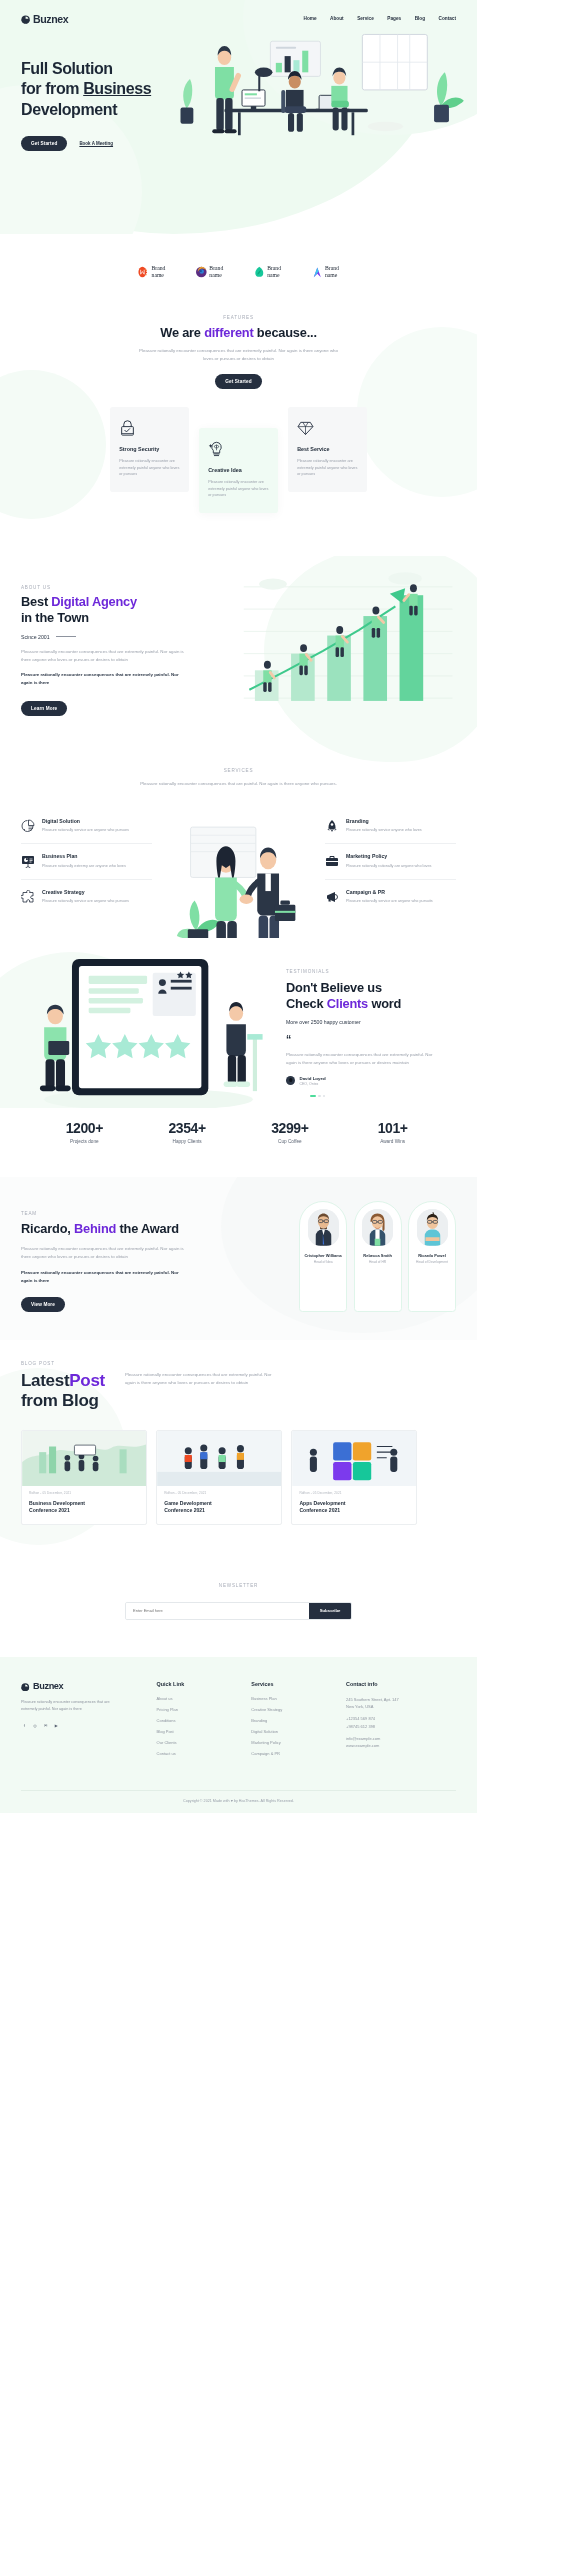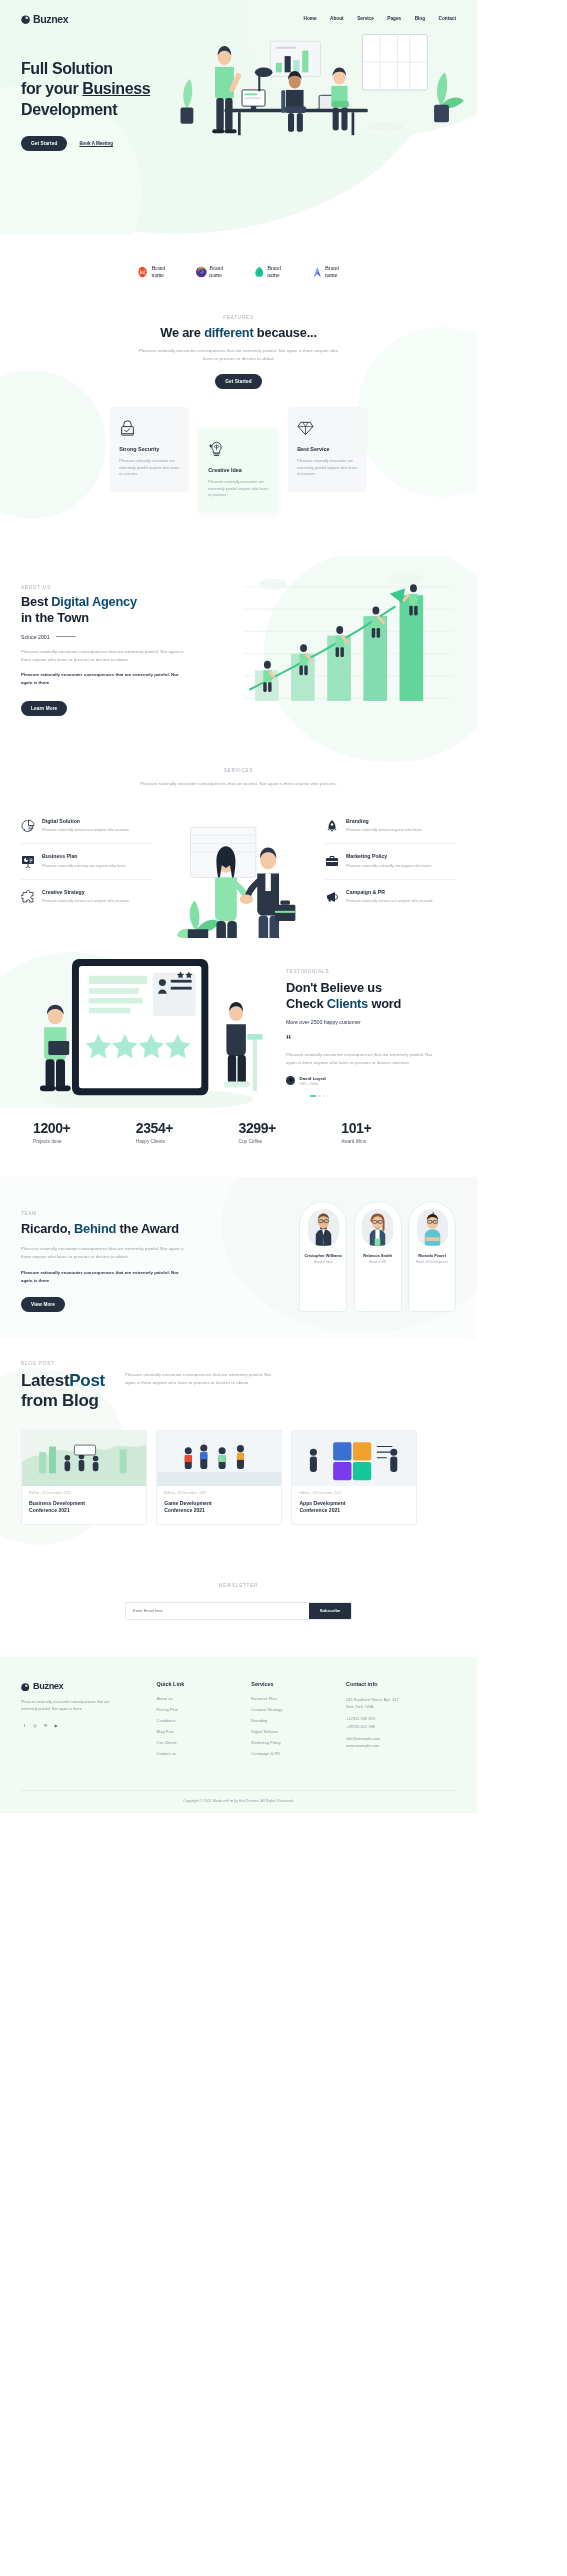--- a/index.html
+++ b/index.html
@@ -7,21 +7,21 @@
   body{
     font-family:"Liberation Sans",sans-serif;
     background:#ffffff;color:#252f3f;
     width:568px;height:2576px;overflow:hidden;position:relative;
   }
   .wrap{width:477px;position:relative}
 
   
   .sec-label{font-size:4.6px;letter-spacing:0.8px;color:#a8adb8;text-transform:uppercase;font-weight:400}
   .h2{font-size:12.8px;font-weight:700;color:#16202e;line-height:1.22;letter-spacing:-0.2px}
-  .accent{color:#0c4a6e}
+  .accent{color:#6d28d9}
   .body-txt{font-size:4.4px;line-height:1.85;color:#9aa0ab;font-weight:400}
   .btn-dark{
     display:inline-block;background:#252f3f;color:#fff;border-radius:28px;
     font-size:4.7px;font-weight:700;padding:5px 10px;letter-spacing:0.1px;border:none;cursor:pointer;
   }
   .link-underline{font-size:4.5px;font-weight:700;color:#252f3f;text-decoration:underline;cursor:pointer}
 
   
   .hero{position:relative;height:234px;overflow:hidden;background:#ffffff}
   .hero-blob{position:absolute;left:-43px;top:-64px;width:482px;height:298px;background:#eefaf1;border-radius:0 0 55% 45%/0 0 60% 52%;z-index:0}
@@ -100,21 +100,21 @@
   .avatar{width:9.2px;height:9.2px;border-radius:50%;background:#2b3646;flex:0 0 auto;position:relative;overflow:hidden}
   .avatar::after{content:"";position:absolute;left:50%;top:1.8px;width:3.5px;height:3.5px;border-radius:50%;background:#0f141c;transform:translateX(-50%)}
   .a-name{font-size:4.4px;font-weight:700;color:#1d2836}
   .a-role{font-size:3.5px;color:#a3a8b2;margin-top:0.7px}
   .dots{display:flex;gap:2.1px;margin:9.2px 0 0 24px}
   .dot{width:2.1px;height:2.1px;border-radius:50%;background:#dfe3e7}
   .dot.on{background:#4ddc9b;width:6.4px;border-radius:2.1px}
 
   
   .stats{display:flex;justify-content:space-between;padding:11.4px 33px 33px 33px;background:#fff;position:relative;z-index:3}
-  .stat{width:106px}
+  .stat{text-align:center;width:106px}
   .stat-num{font-size:14px;font-weight:700;color:#1d2836;letter-spacing:-0.4px}
   .stat-lbl{font-size:4.7px;color:#5c6574;margin-top:3.5px}
 
   
   .team{position:relative;display:flex;padding:24px 21px 28px 21px;background:#fbfcfc;overflow:hidden}
   .team-blob{position:absolute;right:-28px;top:-57px;width:284px;height:213px;background:#f7f9f9;border-radius:50%}
   .team-left{width:163px;position:relative;z-index:2;padding-top:10px}
   .team-left .sec-label{margin-bottom:5px}
   .team-p{margin:7.8px 0 7px 0}
   .team-p.bold{font-weight:700;color:#2b3646;margin-bottom:10.6px}
@@ -192,21 +192,21 @@
         <a>Pages</a>
         <a>Blog</a>
         <a>Contact</a>
       </div>
     </nav>
 
     <div class="hero-inner">
       <div class="hero-left">
         <h1 class="hero-h1">
           <span>Full Solution</span><br>
-          <span>for your </span><u>Business</u><br>
+          <span>for from </span><u>Business</u><br>
           <span>Development</span>
         </h1>
         <div class="hero-btns">
           <button class="btn-dark">Get Started</button>
           <a class="link-underline">Book A Meeting</a>
         </div>
       </div>
 
       <div class="hero-art">
         <svg viewBox="0 0 440 210" width="312" height="142" style="position:absolute;right:-11.4px;top:-24px">

